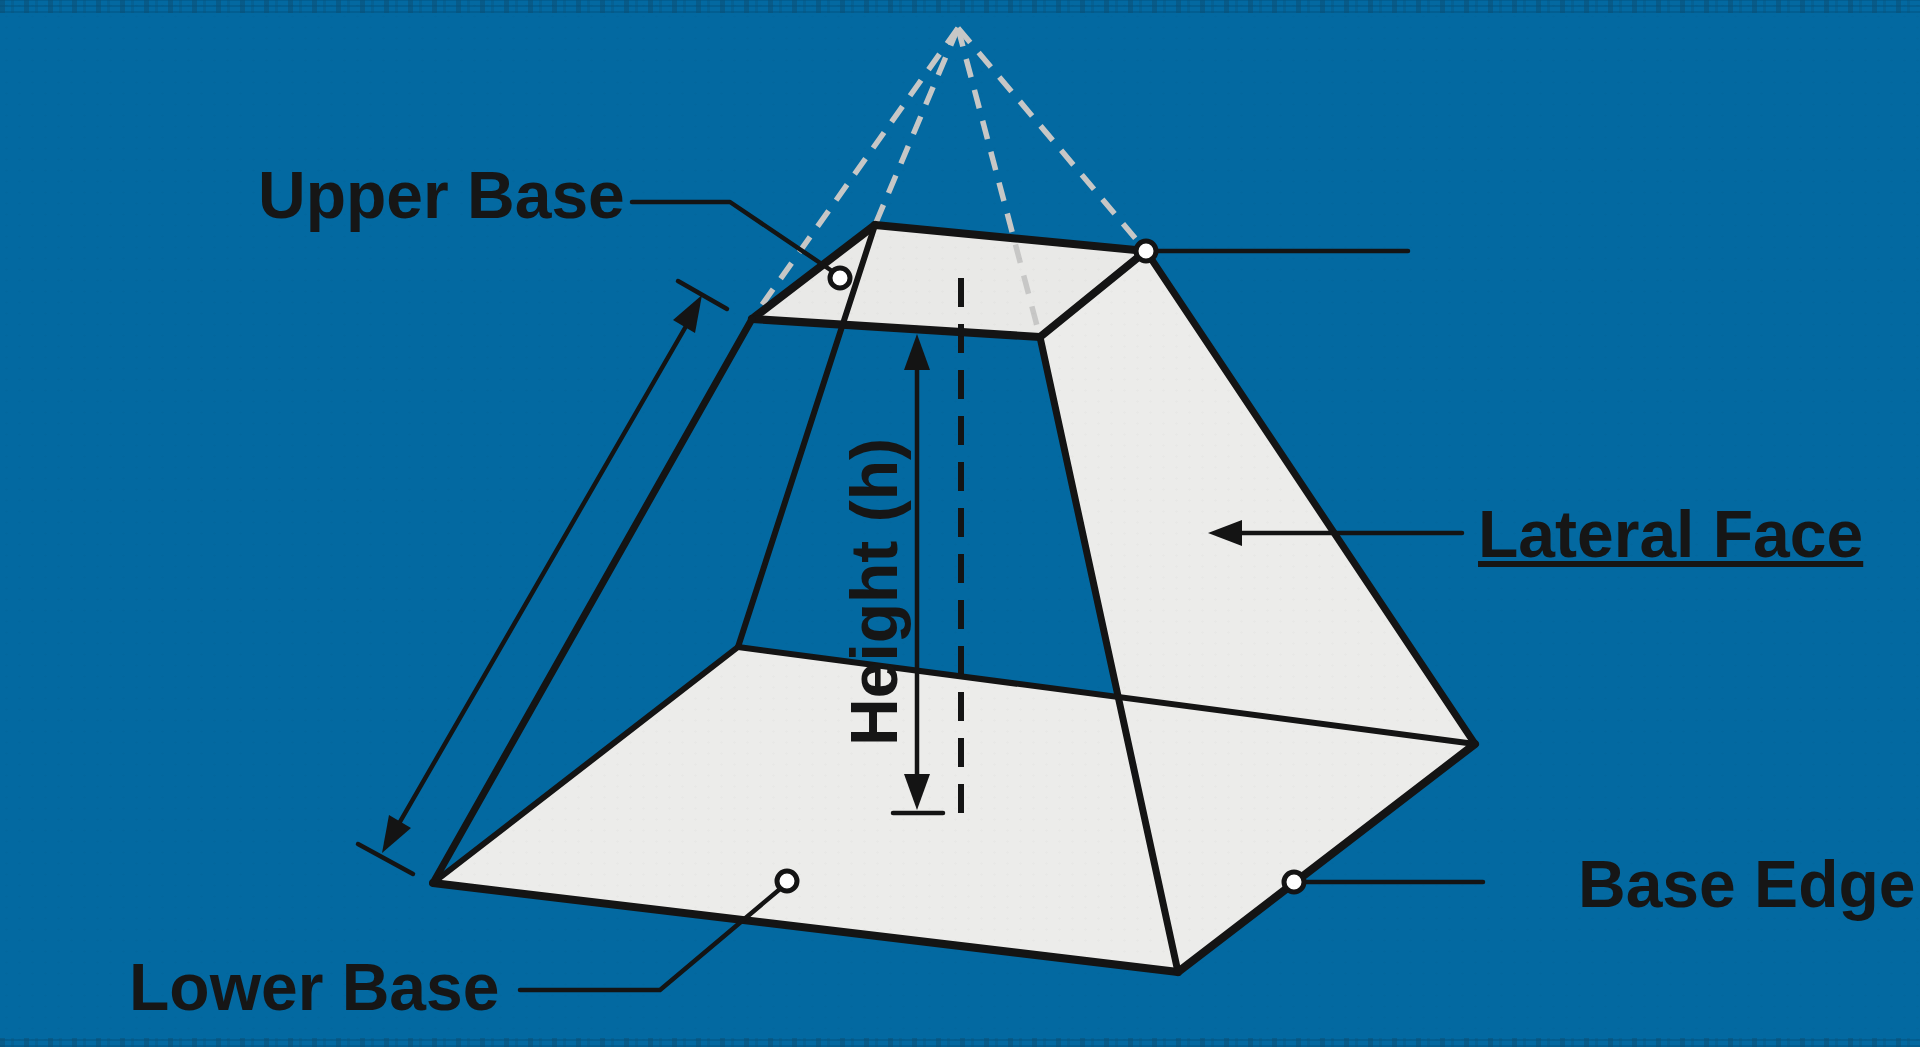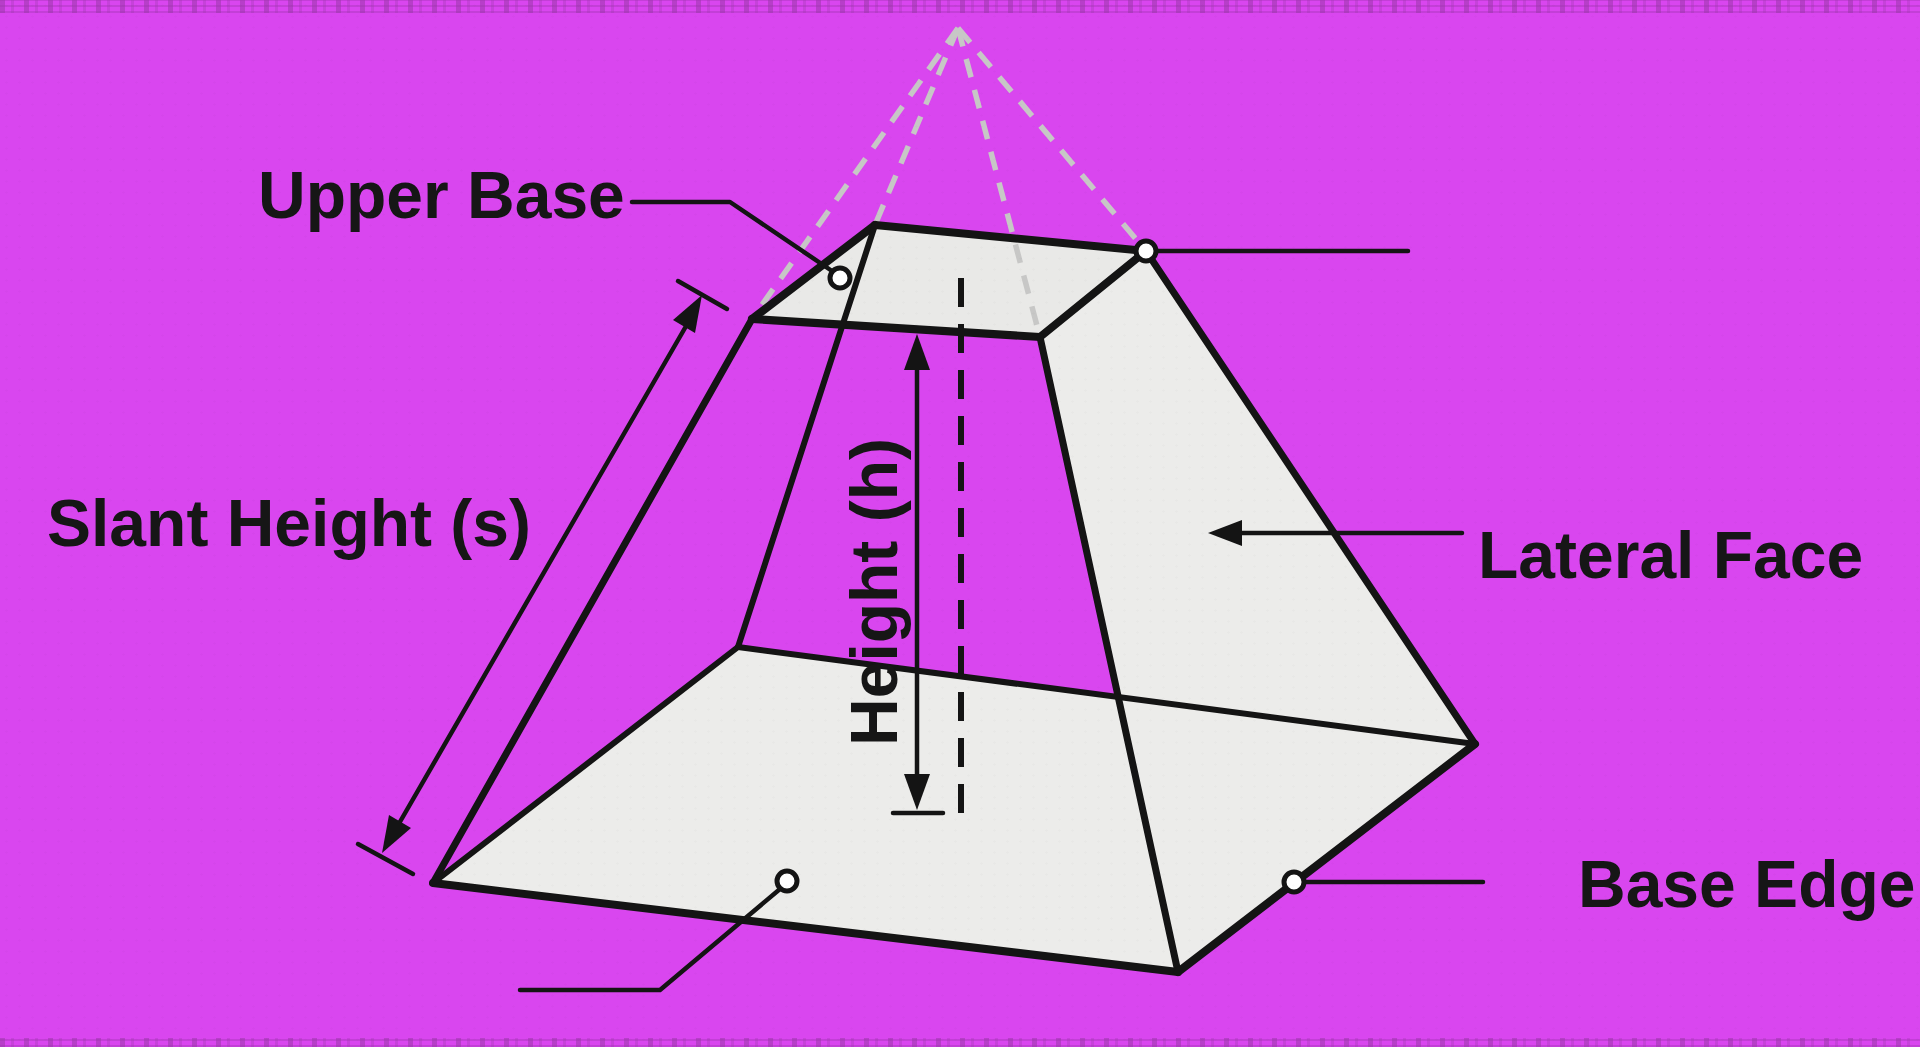--- a/index.html
+++ b/index.html
@@ -1,20 +1,20 @@
 <!DOCTYPE html>
 <html><head>
 <meta charset="utf-8">
 <style>
   html,body{margin:0;padding:0;background:#e8e8e8;}
   #stage{
     position:relative;
     width:1920px;height:1047px;
     margin:0 auto;
-    background:#d946ef;
+    background:#0369a1;
     overflow:hidden;
     font-family:"Liberation Sans","DejaVu Sans",sans-serif;
   }
   #diagram{position:absolute;left:0;top:0;}
   .speckle{
     position:absolute;inset:0;pointer-events:none;
     background-image:radial-gradient(rgba(0,0,0,.25) 1px, transparent 1.5px);
     background-size:13px 11px;
     opacity:.07;
   }
@@ -85,17 +85,17 @@
       <circle cx="1146" cy="251" r="10" fill="#ffffff" stroke="#141414" stroke-width="5"></circle>
       <circle cx="787" cy="881" r="10" fill="#ffffff" stroke="#141414" stroke-width="5"></circle>
       <circle cx="1294" cy="882" r="10" fill="#ffffff" stroke="#141414" stroke-width="5"></circle>
     </svg>
 
   <div class="speckle"></div>
   <div class="noise-band noise-top"></div>
   <div class="noise-band noise-bottom"></div>
 
   <div class="label" style="left: 258px; top: 195px; color: rgb(22, 22, 22);">Upper Base</div>
-  <div class="label" style="left: 47px; top: 523px; color: rgb(22, 22, 22);">Slant Height (s)</div>
   <div class="label rotated" style="left: 874px; top: 592px; transform: translate(-50%, -50%) rotate(-90deg); color: rgb(22, 22, 22);">Height (h)</div>
-  <div class="label" style="left: 1478px; top: 555px; color: rgb(22, 22, 22);">Lateral Face</div>
+  <div class="label" style="left: 1478px; top: 534px; color: rgb(22, 22, 22); text-decoration: underline;">Lateral Face</div>
   <div class="label" style="left: 1578px; top: 884px; color: rgb(22, 22, 22);">Base Edge</div>
+  <div class="label" style="left: 129px; top: 987px; color: rgb(22, 22, 22);">Lower Base</div>
 </div>
 
 </body></html>

